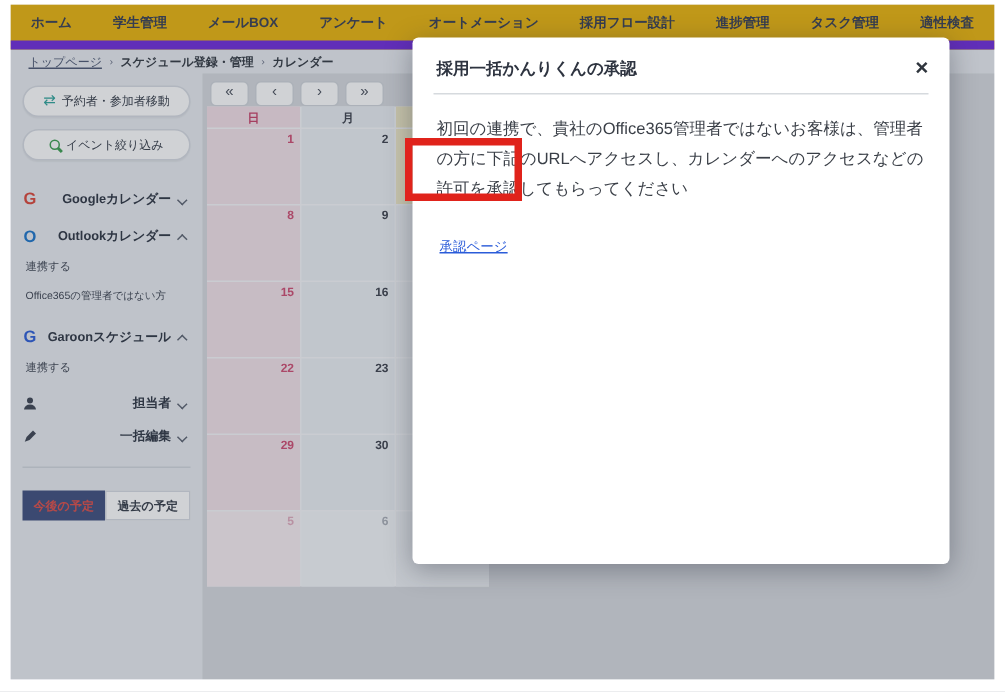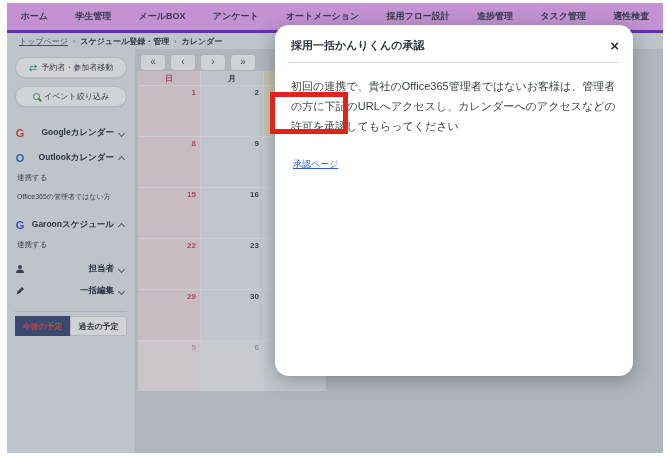--- a/index.html
+++ b/index.html
@@ -1,20 +1,20 @@
 <!DOCTYPE html>
 <html><head>
 <meta charset="utf-8">
 <style>
   * { margin:0; padding:0; box-sizing:border-box; }
   html,body { width:670px; height:461px; background:#ffffff; font-family:"Liberation Sans", sans-serif; overflow:hidden; }
   .app { position:absolute; left:7px; top:3px; width:656px; height:450px; background:#e9ecf1; overflow:hidden; }
 
   
-  .topnav { height:30px; background:#f0abfc; display:flex; align-items:stretch; justify-content:space-around; border-bottom:3px solid #6d28d9; }
+  .topnav { height:30px; background:#eab308; display:flex; align-items:stretch; justify-content:space-around; border-bottom:6px solid #6d28d9; }
   .nav-item { display:flex; align-items:center; padding:0 4px; font-size:9px; font-weight:700; color:#353c50; cursor:pointer; position:relative; white-space:nowrap; }
   .nav-item.active::after { content:""; position:absolute; left:0; right:0; bottom:0; height:3px; background:#31406e; }
 
   
   .crumbbar { height:16px; display:flex; align-items:center; padding:0 12px; gap:5px; font-size:8px; color:#3c4354; }
   .crumb-link { text-decoration:underline; color:#4a5570; }
   .crumb-sep { color:#6a7185; font-size:7px; }
   .crumb-strong { font-weight:700; color:#30363f; }
 
   
@@ -27,21 +27,21 @@
   .side-row { display:flex; align-items:center; gap:5px; margin-top:13px; cursor:pointer; }
   .side-row .grow { flex:1; font-size:8.5px; font-weight:700; color:#2b3240;text-align:right; }
   .brand-g { font-size:11px; font-weight:700; color:#db4437; width:10px; text-align:center; }
   .brand-o { font-size:11px; font-weight:700; color:#1a73c9; width:10px; text-align:center; }
   .brand-gar { font-size:11px; font-weight:700; color:#2a5bd7; width:10px; text-align:center; }
   .chev { width:5px; height:5px; border-right:1.4px solid #5a6170; border-bottom:1.4px solid #5a6170; transform:rotate(45deg); margin-right:3px; flex:none; }
   .chev.up { transform:rotate(-135deg); margin-top:3px; }
   .side-sub { font-size:7.5px; color:#3c4250; margin:9px 0 0 2px; cursor:pointer; }
   .side-sub.small { font-size:7px; }
   .side-divider { height:1px; background:#d2d6dd; margin:14px 0 0 0; }
-  .tabs { display:flex; margin-top:4px; }
+  .tabs { display:flex; margin-top:15px; }
   .tab { flex:1; height:20px; display:flex; align-items:center; justify-content:center; font-size:8px; font-weight:700; cursor:pointer; }
   .tab.active { background:#3c4c7c; color:#dd4b46; }
   .tab.inactive { background:#ffffff; color:#333a46; border:1px solid #d7dbe2; }
 
   
   .main { flex:1; background:#d6d9de; position:relative; }
   .cal-nav { display:flex; gap:4px; margin:5px 0 0 5px; }
   .cal-nav-btn { width:26px; height:17px; background:#ffffff; border:1px solid #d0d4da; border-radius:4px; font-size:10px; color:#4a505c; display:flex; align-items:center; justify-content:center; cursor:pointer; padding-bottom:2px; }
   .grid { position:absolute; left:3px; top:22px; width:188px; display:grid; grid-template-columns:62px 62px 62px; gap:1px; background:#f7f8fa; }
   .hd { height:14px; display:flex; align-items:center; justify-content:center; font-size:8px; font-weight:700; }
@@ -56,21 +56,21 @@
   .c-sun.next { background:#f9eef2; }
   .c-mon.next { background:#f4f6f9; }
   .date { position:absolute; top:2px; right:4px; font-size:8px; font-weight:700; }
   .d-sun { color:#cf4a70; }
   .d-mon { color:#3a3f4a; }
   .next .d-sun { color:#e0aabd; }
   .next .d-mon { color:#a8adb6; }
 
   
   .overlay { position:absolute; inset:0; background:rgba(57,65,80,0.24); z-index:5; }
-  .modal { position:absolute; left:268px; top:22px; width:358px; height:351px; background:#ffffff; border-radius:14px; box-shadow:0 4px 18px rgba(30,35,50,0.35); z-index:10; }
+  .modal { position:absolute; left:268px; top:22px; width:358px; height:351px; background:#ffffff; border-radius:4px; box-shadow:0 4px 18px rgba(30,35,50,0.35); z-index:10; }
   .modal-head { display:flex; align-items:center; justify-content:space-between; padding:13px 14px 9px 16px; }
   .modal-title { font-size:11px; font-weight:700; color:#2e3440; }
   .modal-close { font-size:15px; font-weight:700; color:#2f353d; cursor:pointer; line-height:1; }
   .modal-divider { height:1px; background:#d6dade; margin:0 14px; }
   .modal-body { padding:14px 16px; }
   .modal-text { font-size:11px; line-height:1.8; color:#3a3f47; }
   .approve-link { display:inline-block; margin-top:22px; margin-left:2px; font-size:9px; color:#2b5cd9; text-decoration:underline; cursor:pointer; }
   .red-box { position:absolute; left:263px; top:89px; width:78px; height:42px; border:5px solid #e0231b; z-index:20; pointer-events:none; }
 </style>
 </head>

